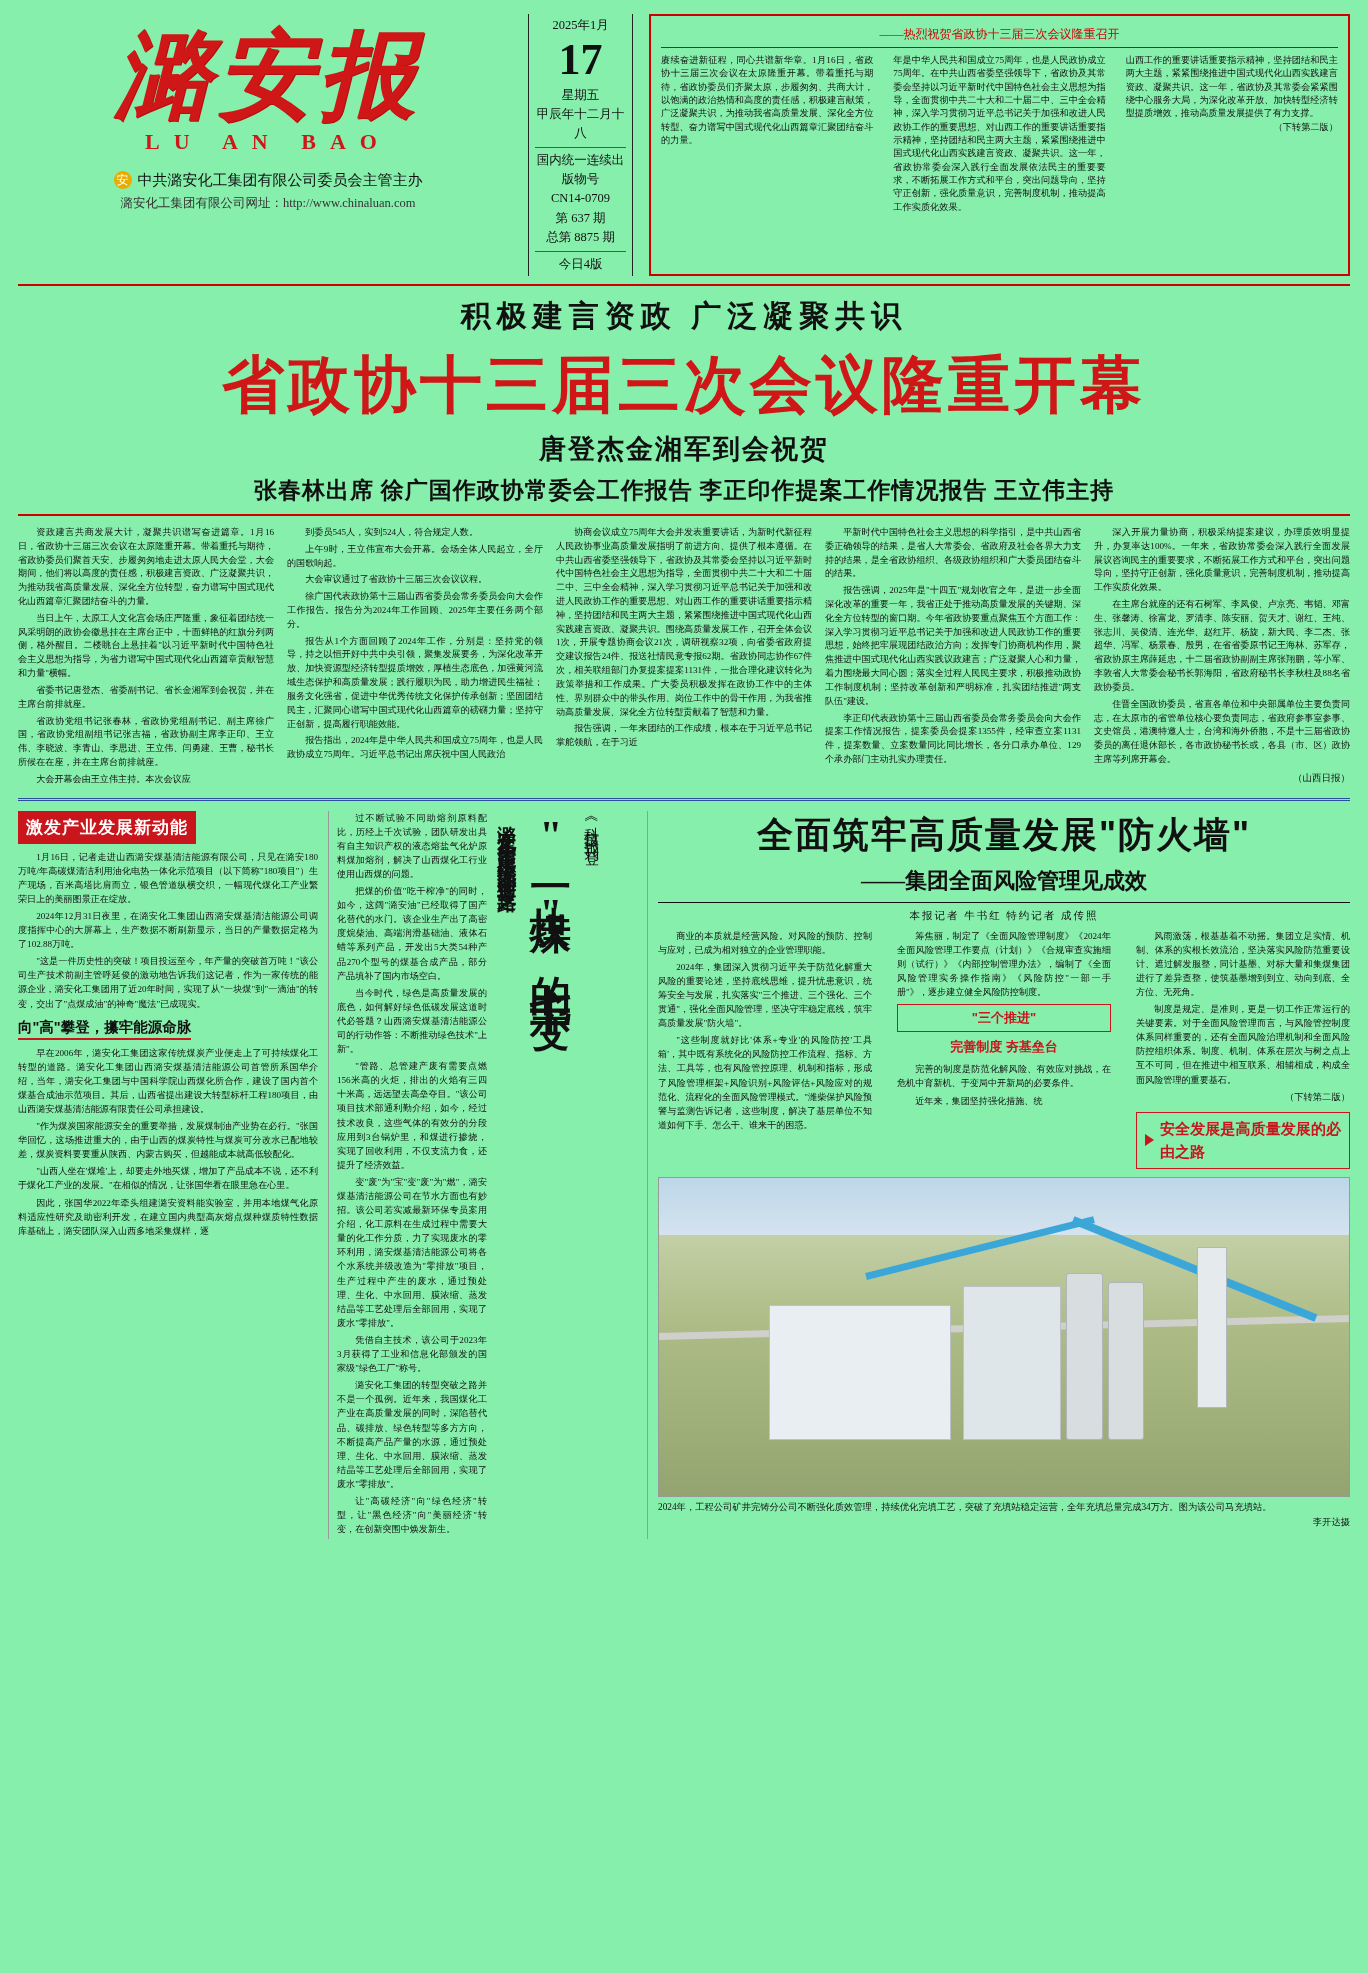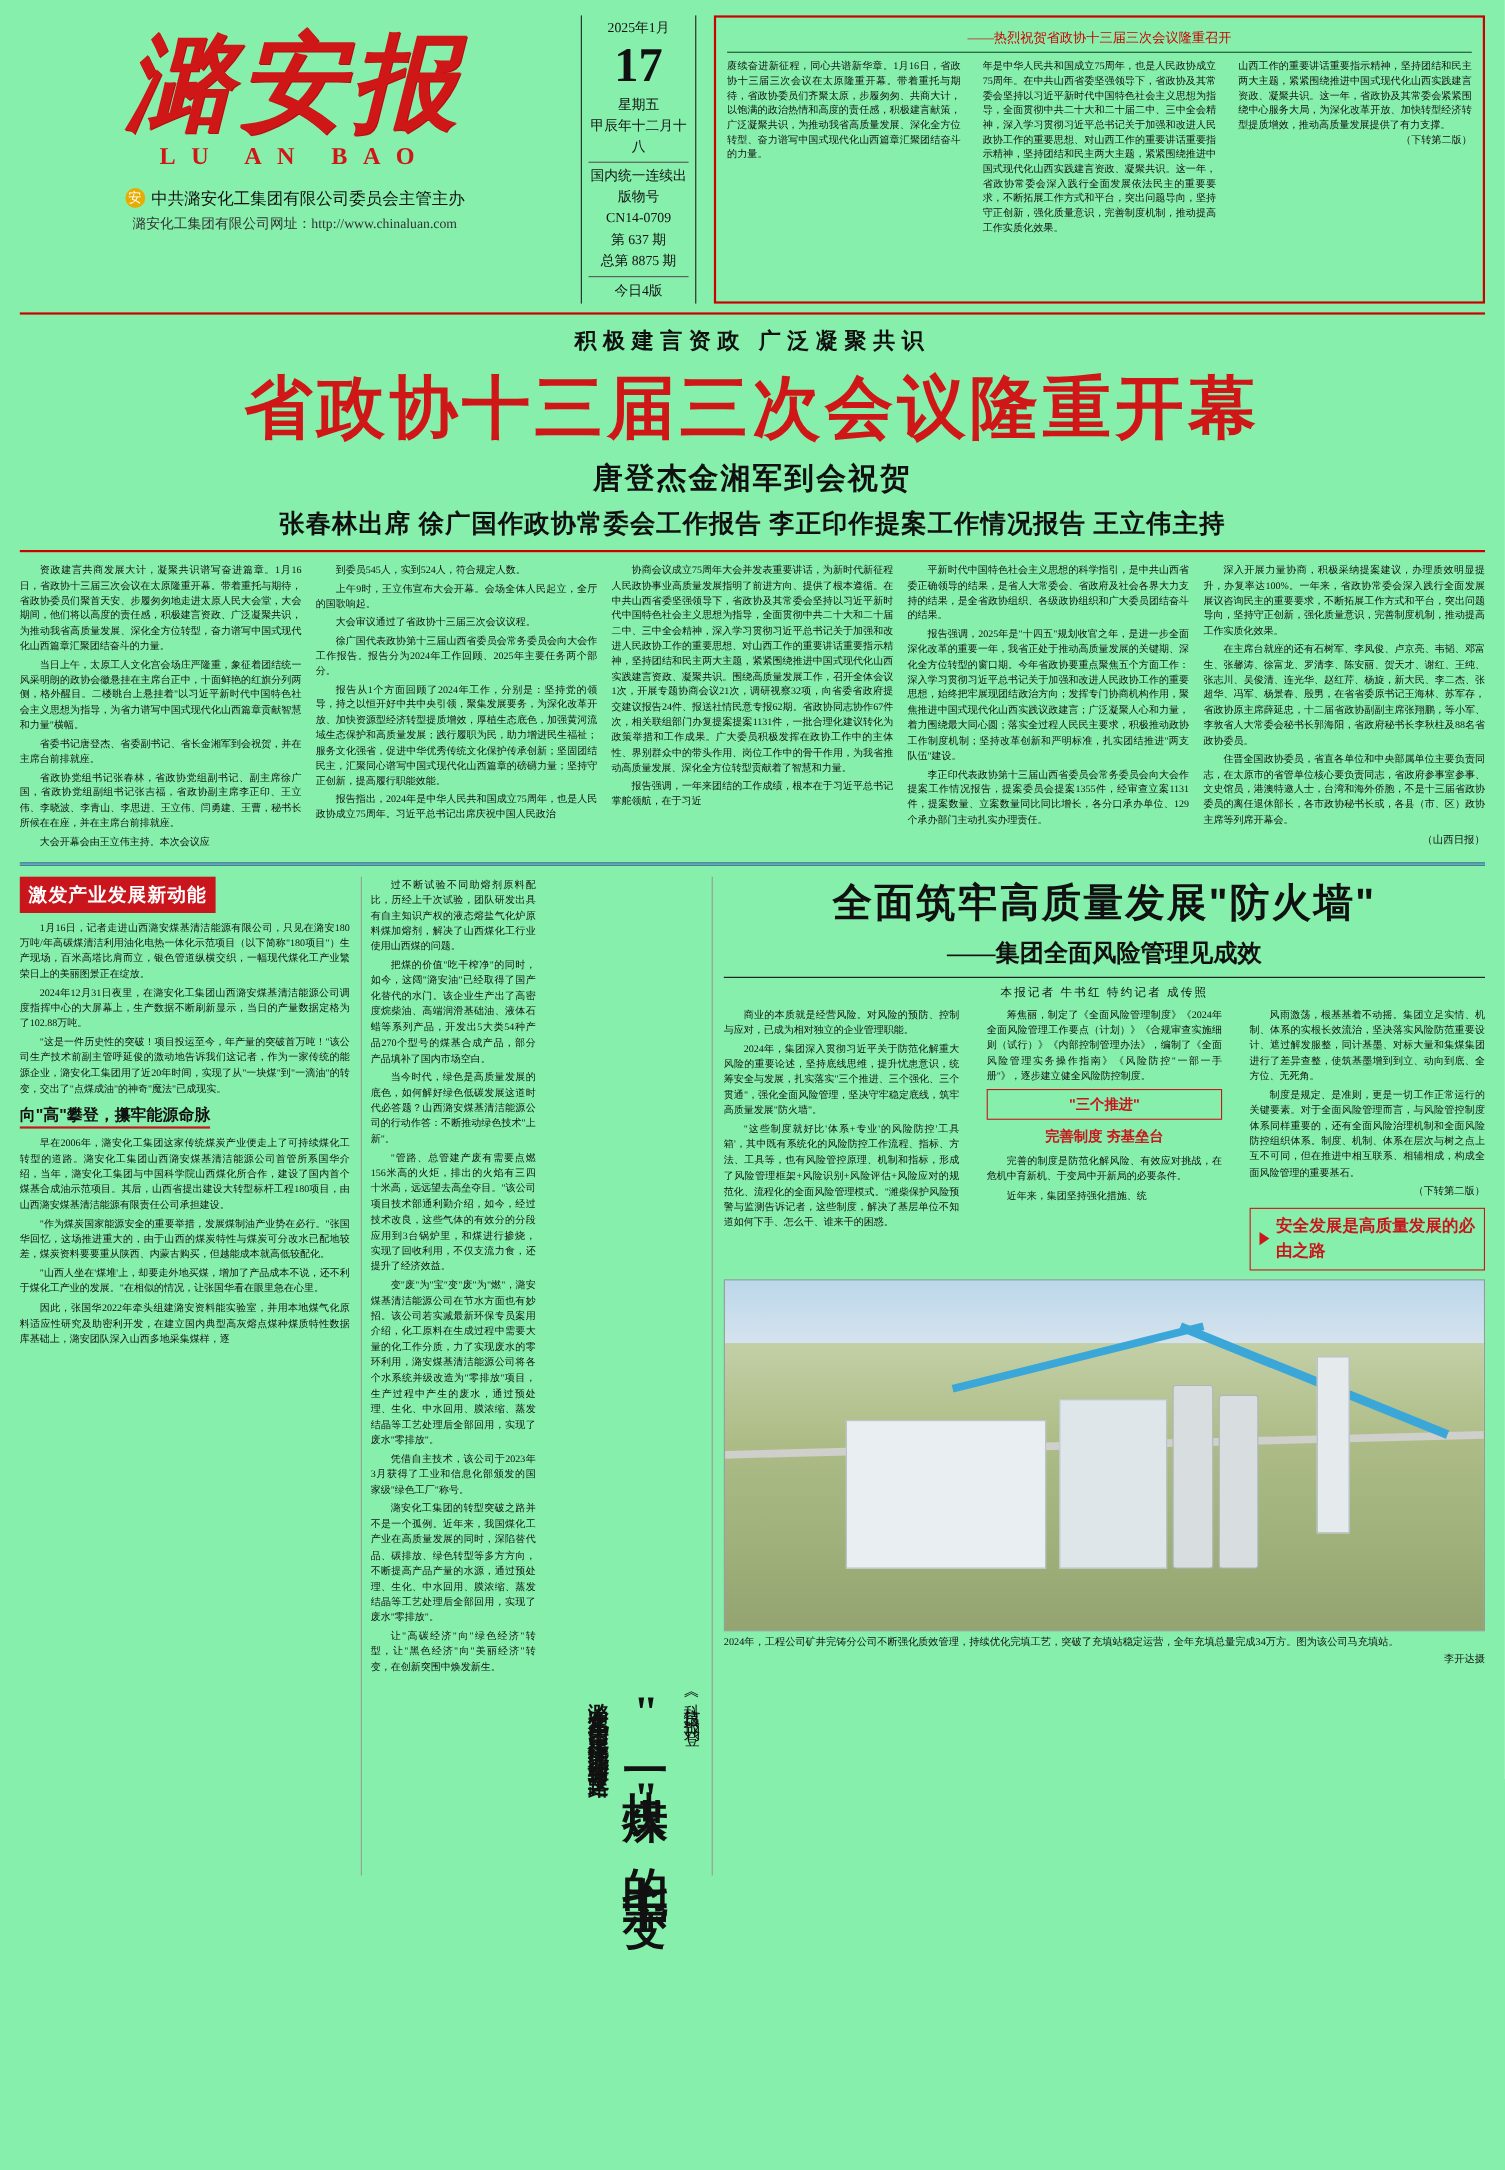--- a/index.html
+++ b/index.html
@@ -122,21 +122,21 @@
   .hr-body > div{flex:1;}
 
   
   .lead{
     margin-top:10px;
     text-align:center;
     border-bottom:2px solid #c00;
     padding-bottom:8px;
   }
   .lead-kicker{
-    font-size:20px;
+    font-size:30px;
     font-weight:700;
     letter-spacing:6px;
     color:#111;
     font-family:"Liberation Sans", sans-serif;
   }
   .lead-main{
     font-size:62px;
     font-weight:700;
     color:#d01717;
     letter-spacing:4px;
@@ -266,21 +266,21 @@
   .cap-author{text-align:right;font-size:9.3px;margin-top:2px;}
   .footer-red{
     margin-top:8px;border:1px solid #c9161d;color:#c9161d;font-weight:700;
     font-size:15px;padding:4px 8px;display:flex;align-items:center;gap:6px;
     font-family:"Liberation Sans", sans-serif;
   }
   .tri{
     width:0;height:0;border-left:9px solid #c9161d;border-top:6px solid transparent;border-bottom:6px solid transparent;
   }
   .cont{font-size:9.3px;text-align:right;margin-top:2px;}
-  .divider-v{border-left:1px solid #999;flex-direction:column;}
+  .divider-v{border-left:1px solid #999;}
 </style>
 </head>
 <body>
 
 <div class="page">
 
   <div class="masthead">
     <div class="logo-block">
       <div class="logo-cn">潞安报</div>
       <div class="logo-py">LU  AN  BAO</div>

